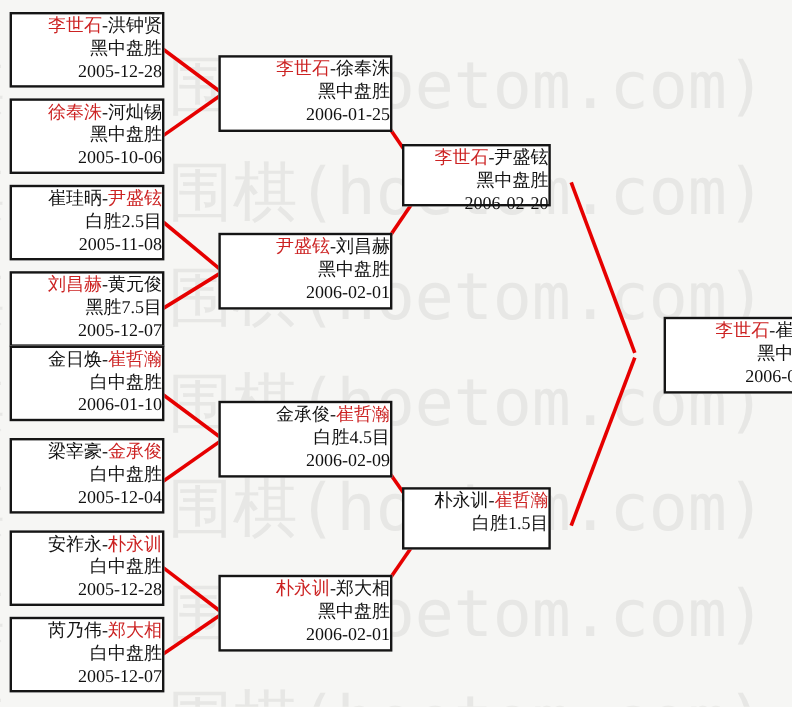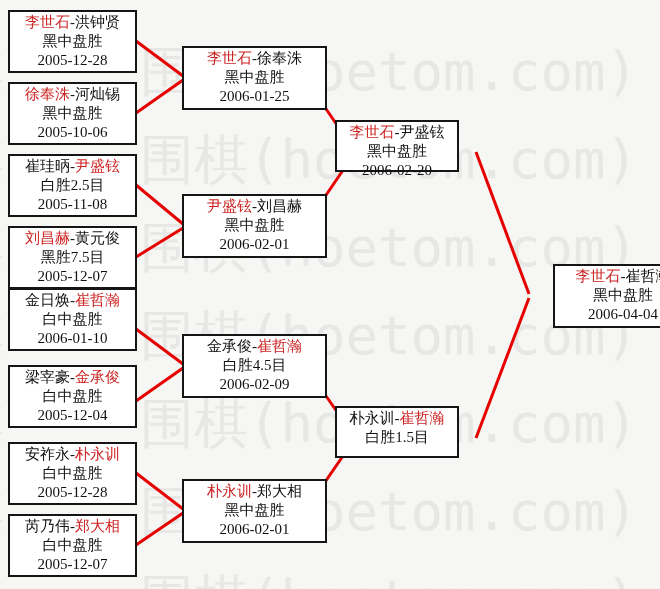--- a/index.html
+++ b/index.html
@@ -21,21 +21,21 @@
   .wm-text{position:absolute;left:140px;top:0}
 
   
   .connectors{position:absolute;left:0;top:0;z-index:1}
   .connectors line{stroke:#e60000;stroke-width:3}
 
   
   .box{
     position:absolute;z-index:2;box-sizing:border-box;
     background:#ffffff;border:2px solid #151515;
-    text-align:center;color:#111111;
+    text-align:right;color:#111111;
     font-size:15px;line-height:19px;padding-top:1px;
   }
   .box .w{color:#cc2222}
   .col1{left:8px;width:129px;height:63px}
   .col2{left:182px;width:145px;height:64px}
   .col3{left:335px;width:124px;height:52px}
   .col4{left:553px;width:140px;height:64px}
 </style>
 </head>
 <body>

